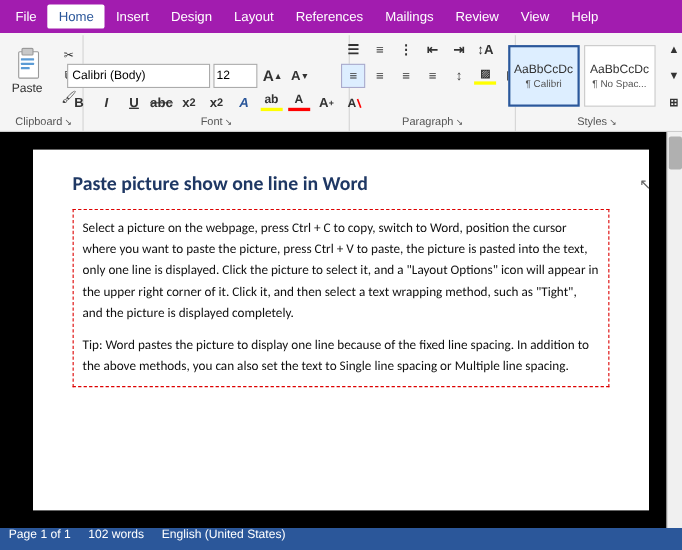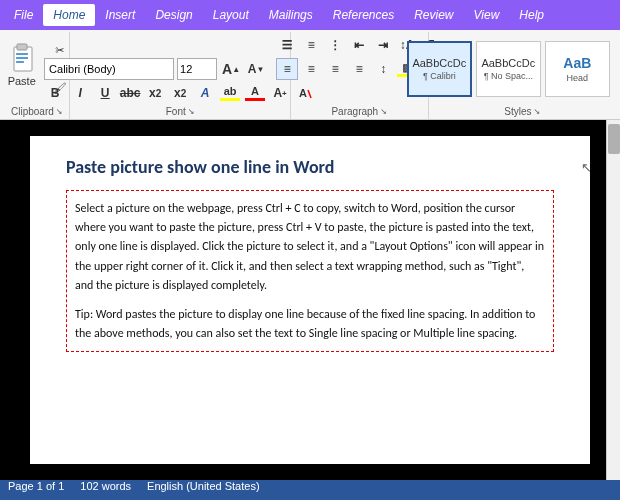--- a/index.html
+++ b/index.html
@@ -2,24 +2,23 @@
 <html><head>
   <meta charset="utf-8">
   <style>
     * { margin: 0; padding: 0; box-sizing: border-box; }
     body { font-family: 'Segoe UI', Arial, sans-serif; font-size: 12px; background: #f0f0f0; width: 620px; height: 500px; overflow: hidden; }
 
     
     .menu-bar {
       display: flex;
       align-items: center;
-      background: #8b5cf6;
+      background: #a21caf;
       height: 30px;
       padding: 0 4px;
-      font-style: italic;
     }
     .menu-item {
       color: white;
       padding: 4px 10px;
       font-size: 12px;
       cursor: pointer;
       border-radius: 2px;
     }
     .menu-item:hover, .menu-item.active {
       background: #1e3f7a;
@@ -308,22 +307,22 @@
   </style>
 </head>
 <body>
 
 <div class="menu-bar">
   <div class="menu-item">File</div>
   <div class="menu-item active">Home</div>
   <div class="menu-item">Insert</div>
   <div class="menu-item">Design</div>
   <div class="menu-item">Layout</div>
+  <div class="menu-item">References</div>
   <div class="menu-item">Mailings</div>
-  <div class="menu-item">References</div>
   <div class="menu-item">Review</div>
   <div class="menu-item">View</div>
   <div class="menu-item">Help</div>
 </div>
 
 <div class="ribbon-content">
 
   <div class="ribbon-group clipboard-group">
     <div class="ribbon-group-content">
       <div style="display:flex;align-items:stretch;gap:2px;">
@@ -436,24 +435,20 @@
   <div class="ribbon-group styles-group">
     <div class="ribbon-group-content">
       <div class="style-box style-box-normal active">
         <span class="style-preview" style="font-size:11px;font-weight:normal;color:#333">AaBbCcDc</span>
         <span class="style-name">¶ Calibri</span>
       </div>
       <div class="style-box">
         <span class="style-preview" style="font-size:11px;font-weight:normal;color:#333">AaBbCcDc</span>
         <span class="style-name">¶ No Spac...</span>
       </div>
-      <div class="style-box">
-        <span class="style-preview" style="font-size:14px;font-weight:bold;color:#2e74b5">AaB</span>
-        <span class="style-name">Head</span>
-      </div>
       <div style="display:flex;flex-direction:column;justify-content:center;gap:2px;margin-left:2px;">
         <button class="format-btn" style="font-size:10px;">▲</button>
         <button class="format-btn" style="font-size:10px;">▼</button>
         <button class="format-btn" style="font-size:10px;">⊞</button>
       </div>
     </div>
     <div class="ribbon-group-bottom">
       <span class="group-label-text">Styles</span>
       <span class="group-expand-btn">↘</span>
     </div>

